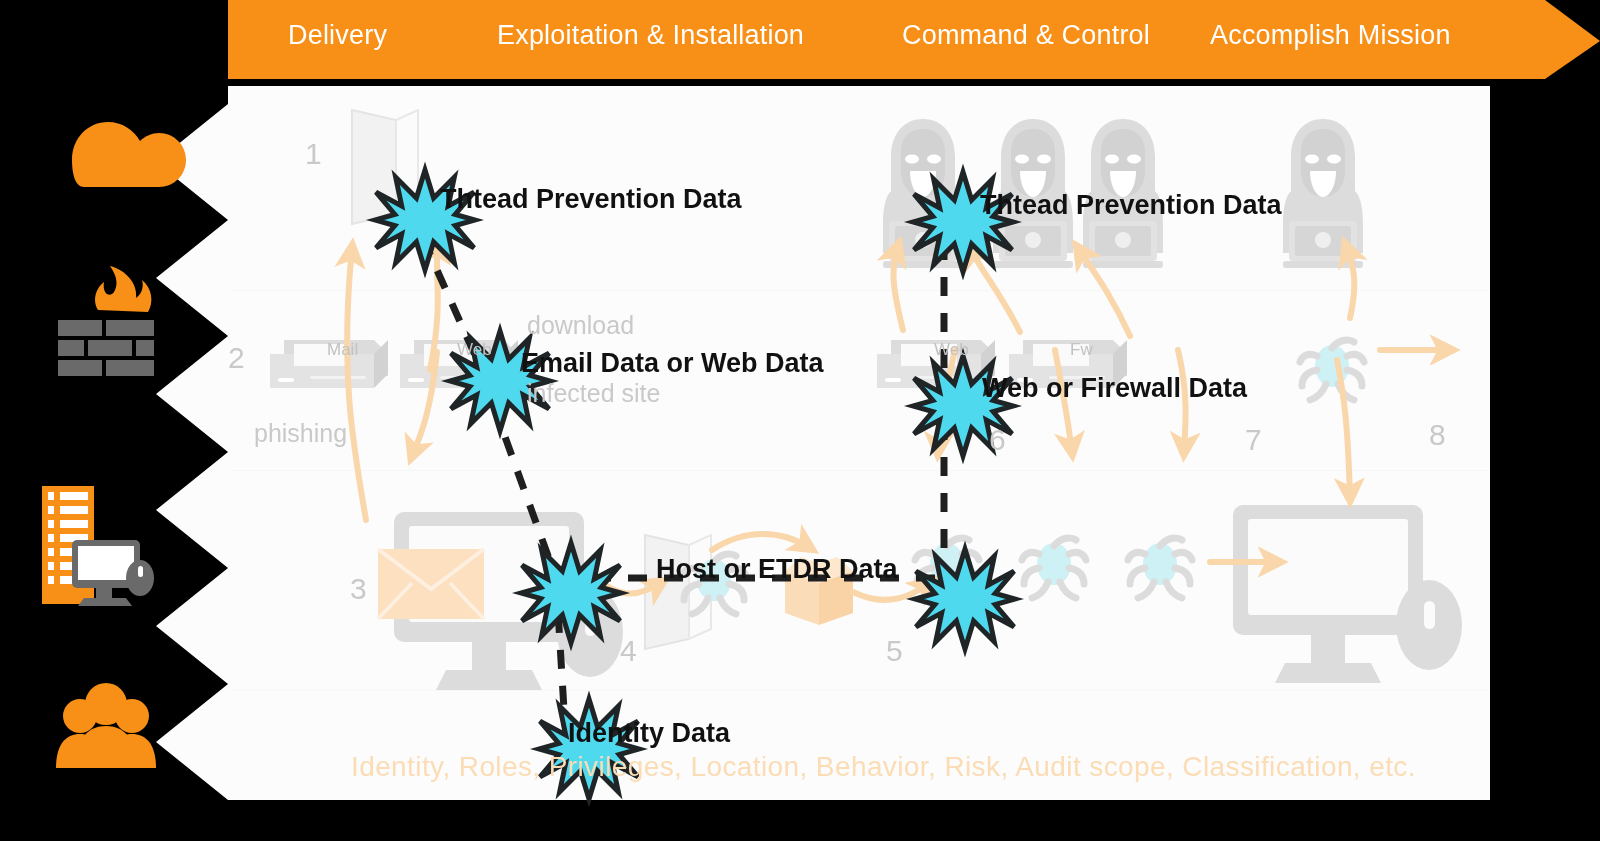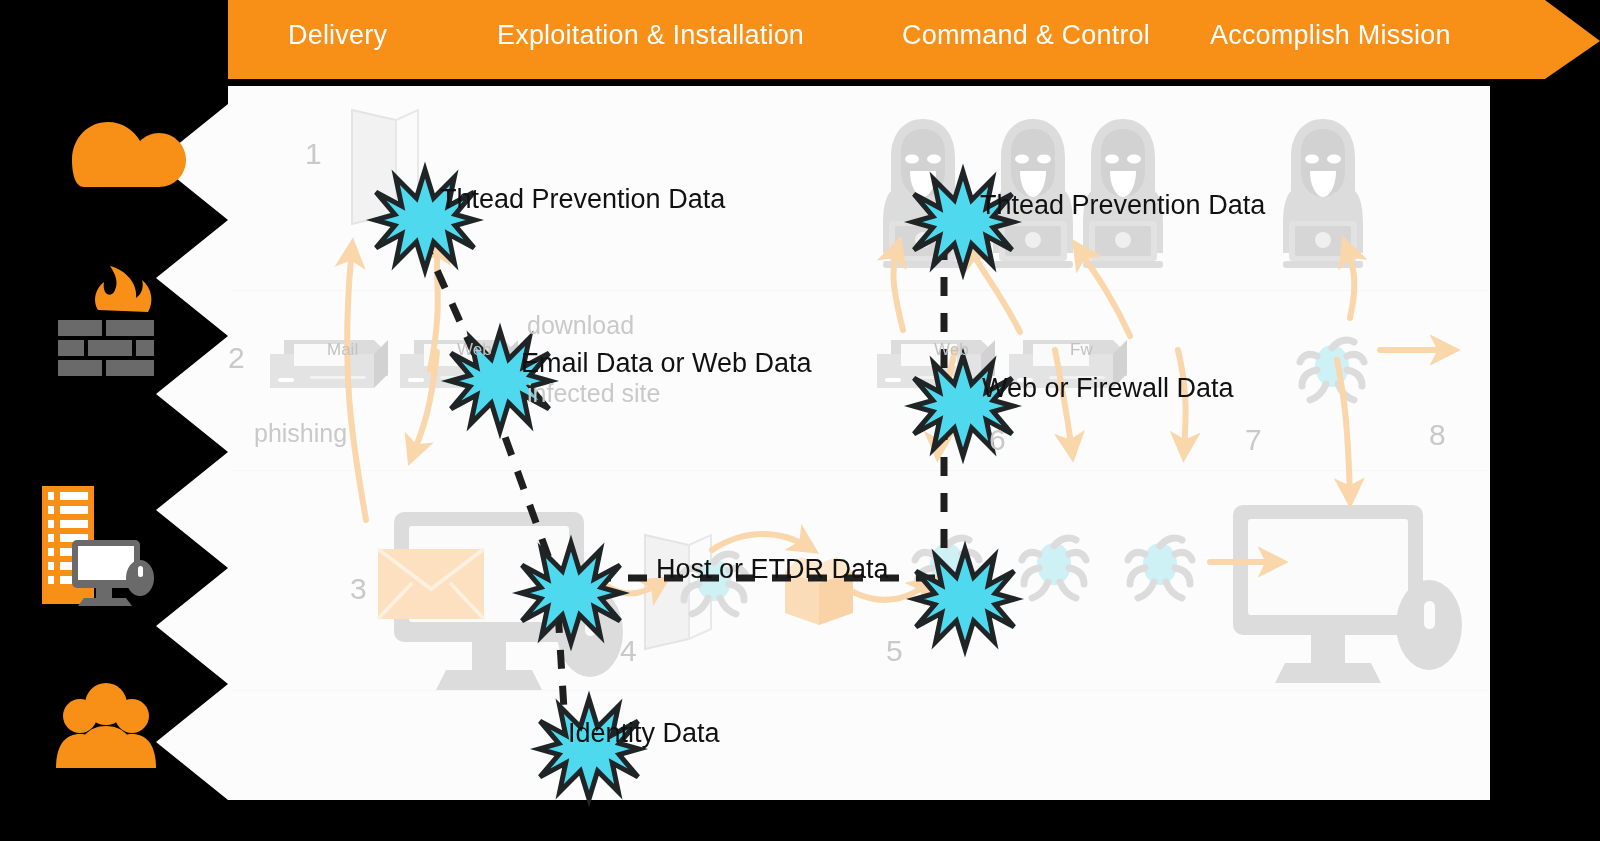--- a/index.html
+++ b/index.html
@@ -3,21 +3,21 @@
 <meta charset="utf-8">
 <style>
   html,body{margin:0;padding:0;background:#000;}
   body{width:1600px;height:841px;overflow:hidden;
        font-family:"Liberation Sans","DejaVu Sans",sans-serif;}
   #stage{position:relative;width:1268px;height:841px;background:#000;}
   #stage > svg{position:absolute;left:0;top:0;}
   .lbl{position:absolute;white-space:nowrap;}
   .phase{position:absolute;top:20px;color:#fff;font-size:27px;
          letter-spacing:.2px;white-space:nowrap;}
-  .datalbl{color:#111;font-size:27px;font-weight:400;}
+  .datalbl{color:#111;font-size:27px;font-weight:700;}
   .faint{color:#c9c9c9;font-size:25px;}
   .num{color:#c9c9c9;font-size:30px;}
   .idrow{color:#fbdcb4;font-size:28px;letter-spacing:.4px;}
   .boxtxt{color:#c2c2c2;font-size:17px;margin-left:25px;}
 </style>
 </head>
 <body>
 
 <div id="stage">
 
@@ -304,14 +304,15 @@
 
 <div>
   <div class="lbl datalbl" style="left:440px;top:184px">Thtead Prevention Data</div>
   <div class="lbl datalbl" style="left:521px;top:348px">Email Data or Web Data</div>
   <div class="lbl datalbl" style="left:656px;top:554px">Host or ETDR Data</div>
   <div class="lbl datalbl" style="left:568px;top:718px">Identity Data</div>
   <div class="lbl datalbl" style="left:980px;top:190px">Thtead Prevention Data</div>
   <div class="lbl datalbl" style="left:982px;top:373px">Web or Firewall Data</div>
 </div>
 
+<div class="lbl idrow" style="left:351px;top:751px">Identity,  Roles,  Privileges,  Location,  Behavior,  Risk,  Audit scope,  Classification,  etc.</div>
 
 </div>
 
 </body></html>

